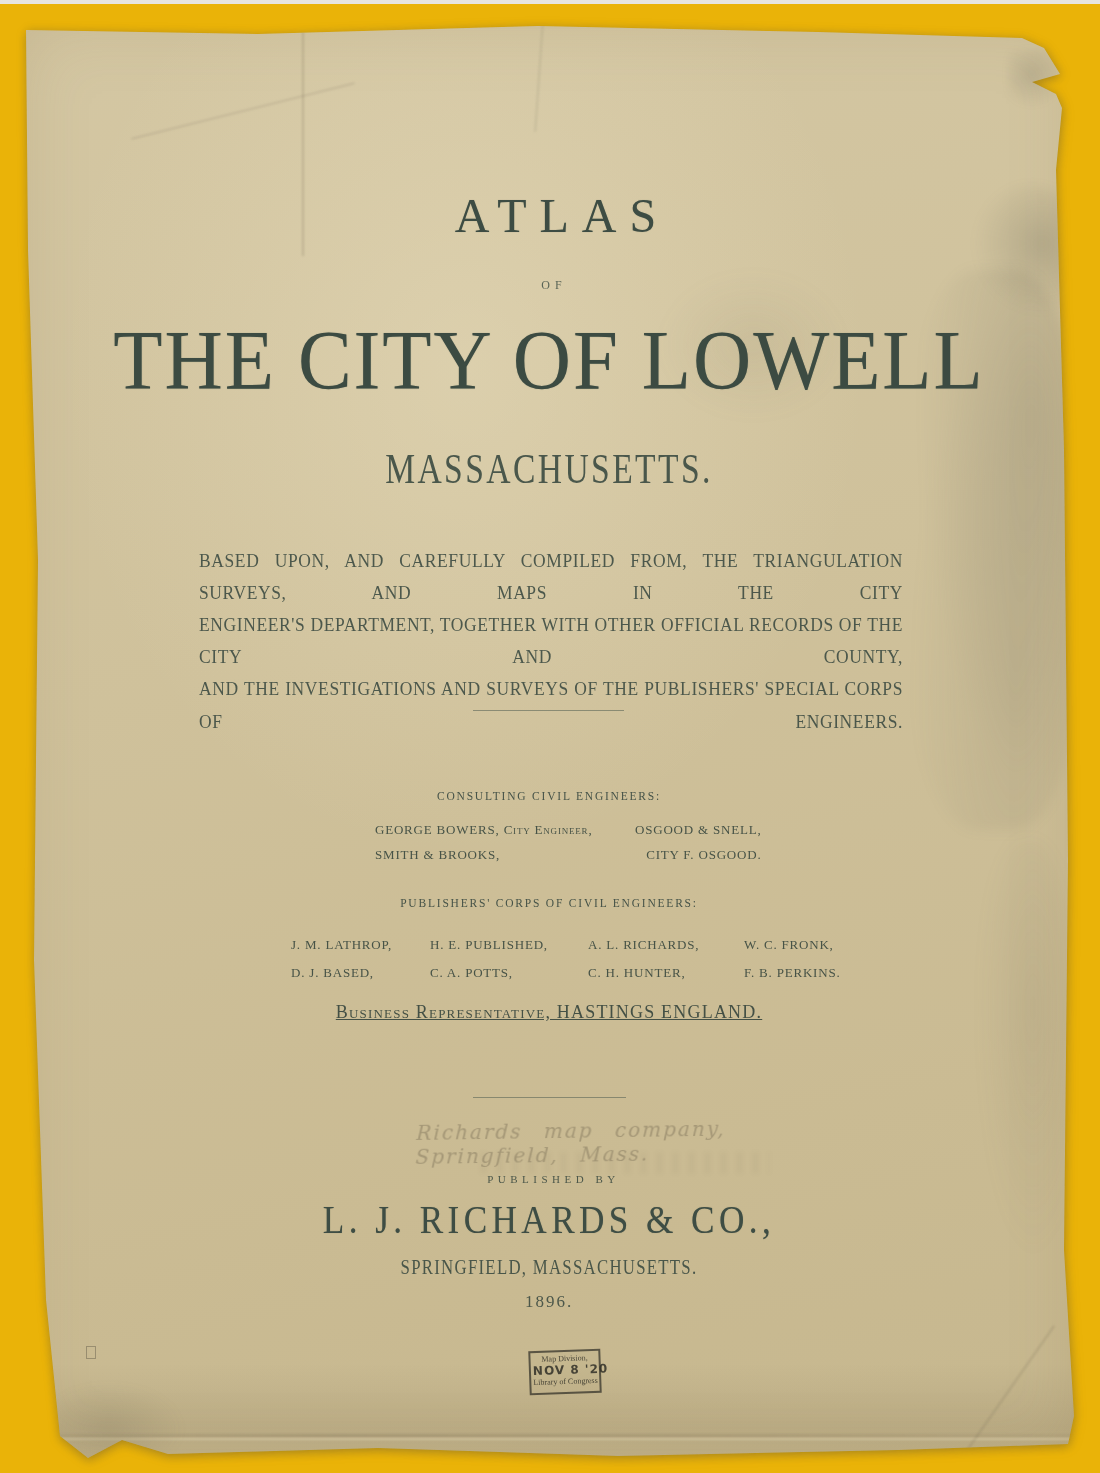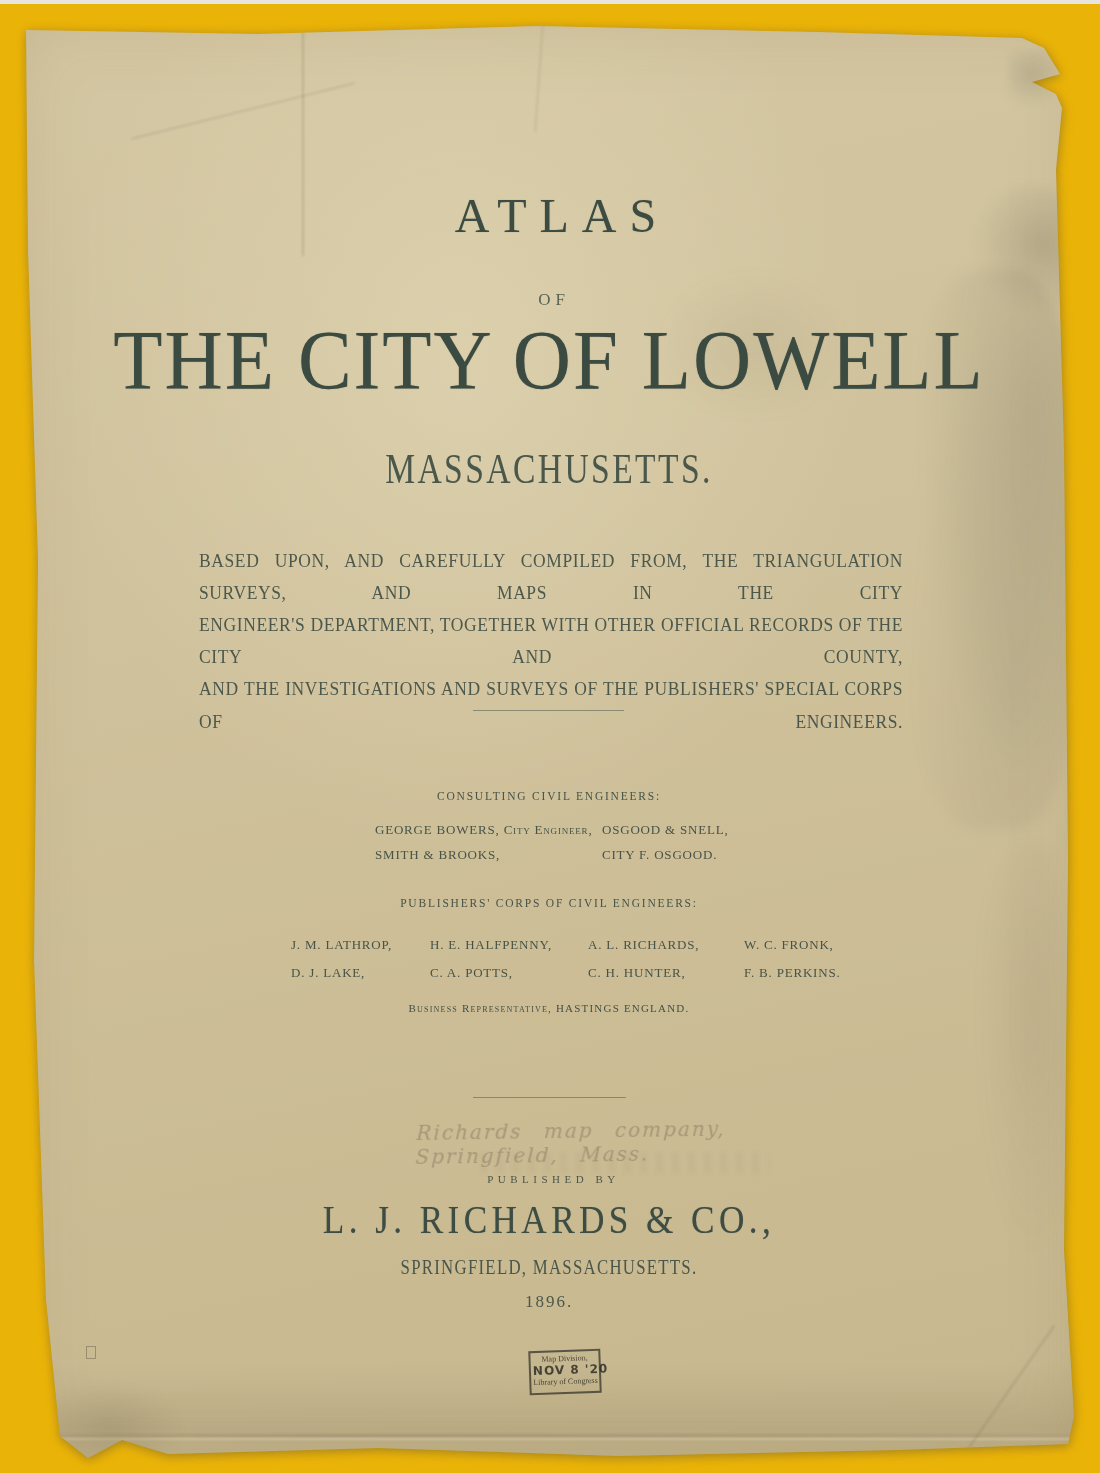--- a/index.html
+++ b/index.html
@@ -53,21 +53,21 @@
     background:radial-gradient(ellipse at 40% 40%, rgba(104,100,84,.22), rgba(104,100,84,0) 65%);filter:blur(3px);}
   .s-ghost{left:462px;top:1132px;width:290px;height:22px;
     background:repeating-linear-gradient(90deg, rgba(105,95,75,.10) 0 7px, rgba(105,95,75,0) 7px 16px);
     filter:blur(2px);opacity:.5;}
 
   .content{position:absolute;inset:0;color:#42514a;}
   .centered{position:absolute;left:0;width:100%;text-align:center;}
 
   .atlas-title{top:172px;font-size:48px;letter-spacing:13px;padding-left:13px;line-height:1;
     color:#3d4c43;text-shadow:0 0 1px rgba(61,76,67,.35);}
-  .of-label{top:270px;font-size:17px;letter-spacing:5px;padding-left:5px;color:rgba(66,81,71,.85);}
+  .of-label{top:258px;font-size:12px;letter-spacing:5px;padding-left:5px;color:rgba(66,81,71,.85);}
   .main-title{top:299px;font-size:84px;letter-spacing:2px;line-height:1;white-space:nowrap;
     transform:scaleX(.96);transform-origin:center;color:#3c4b42;text-shadow:0 0 1px rgba(60,75,66,.4);}
   .subtitle{top:428px;font-size:42px;letter-spacing:3px;line-height:1;
     transform:scaleX(.80);transform-origin:center;color:rgba(62,77,67,.92);}
 
   .compilation{position:absolute;left:181px;top:527px;width:704px;
     font-size:17.5px;line-height:31.5px;letter-spacing:.6px;color:rgba(64,78,68,.92);
     transform:scaleY(1.02);}
   .compilation .line{text-align:justify;text-align-last:justify;white-space:normal;}
 
@@ -75,28 +75,28 @@
   .rule-1{left:455px;top:690px;width:151px;}
   .rule-2{left:455px;top:1077px;width:153px;}
 
   .section-heading{font-size:11.5px;letter-spacing:1.8px;color:rgba(62,77,67,.95);}
   .consulting-heading{top:770px;}
   .corps-heading{top:877px;}
 
   .name-col{position:absolute;font-size:11px;letter-spacing:.8px;color:rgba(60,74,64,.92);text-align:left;}
   .name-col .name{line-height:25px;font-variant:small-caps;font-size:13px;}
   .consult-left{left:357px;top:797px;}
-  .consult-right{left:584px;top:797px;}
+  .consult-right{left:617px;top:797px;text-align:right;}
   .corps-col .name{line-height:28px;}
   .corps-1{left:273px;top:911px;}
   .corps-2{left:412px;top:911px;}
   .corps-3{left:570px;top:911px;}
   .corps-4{left:726px;top:911px;}
 
-  .business-rep{top:982px;font-size:11px;letter-spacing:1.2px;font-variant:small-caps;color:rgba(60,74,64,.95);}
+  .business-rep{top:982px;font-size:18px;letter-spacing:1.2px;font-variant:small-caps;color:rgba(60,74,64,.95);text-decoration:underline;}
 
   .pencil-note{position:absolute;left:398px;top:1098px;width:420px;
     font-family:"DejaVu Serif","Liberation Serif",serif;font-style:italic;
     font-size:20px;letter-spacing:2px;word-spacing:13px;
     color:rgba(138,126,98,.58);transform:rotate(-.8deg) skewX(-3deg);filter:blur(.3px);}
   .pencil-square{position:absolute;left:68px;top:1326px;width:8px;height:11px;
     border:1px solid rgba(105,98,78,.5);}
 
   .published-by{top:1153px;font-size:11px;letter-spacing:4.5px;padding-left:4.5px;color:rgba(62,77,67,.9);}
   .publisher-name{top:1180px;font-size:40px;letter-spacing:5px;line-height:1;
@@ -156,24 +156,24 @@
           <div class="name">SMITH &amp; BROOKS,</div>
         </div>
         <div class="name-col consult-right">
           <div class="name">OSGOOD &amp; SNELL,</div>
           <div class="name">CITY F. OSGOOD.</div>
         </div>
 
         <div class="centered section-heading corps-heading">PUBLISHERS' CORPS OF CIVIL ENGINEERS:</div>
         <div class="name-col corps-col corps-1">
           <div class="name">J. M. LATHROP,</div>
-          <div class="name">D. J. LAKE,</div>
+          <div class="name">D. J. BASED,</div>
         </div>
         <div class="name-col corps-col corps-2">
-          <div class="name">H. E. HALFPENNY,</div>
+          <div class="name">H. E. PUBLISHED,</div>
           <div class="name">C. A. POTTS,</div>
         </div>
         <div class="name-col corps-col corps-3">
           <div class="name">A. L. RICHARDS,</div>
           <div class="name">C. H. HUNTER,</div>
         </div>
         <div class="name-col corps-col corps-4">
           <div class="name">W. C. FRONK,</div>
           <div class="name">F. B. PERKINS.</div>
         </div>

